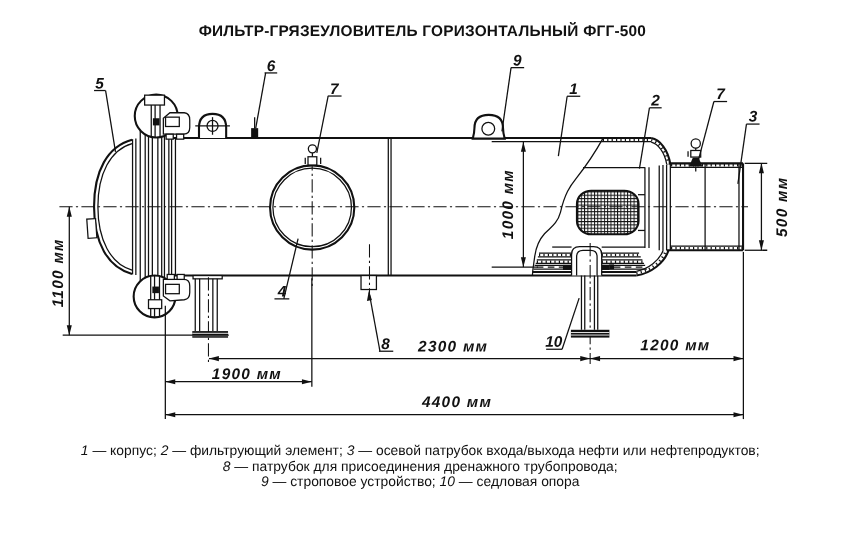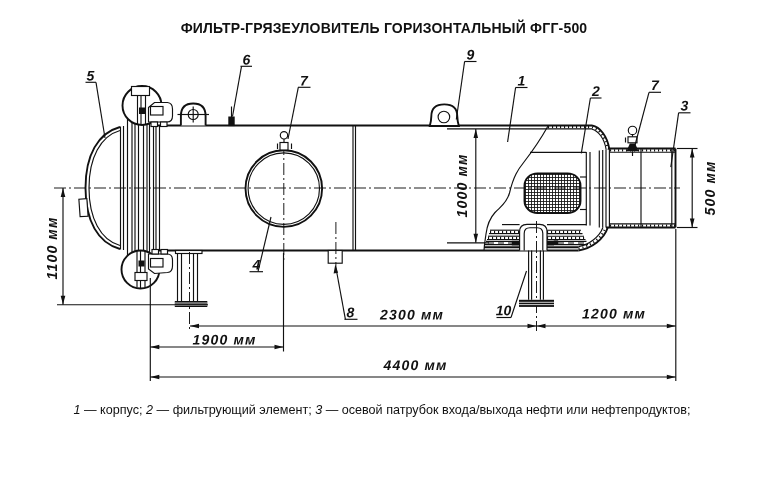--- a/index.html
+++ b/index.html
@@ -254,13 +254,15 @@
 <text transform="rotate(0.03 350.5 317.3)" class="num" x="350.5" y="317.3" text-anchor="middle">8</text>
 <line class="t" x1="344.5" y1="319.3" x2="357.5" y2="319.3"></line>
 <line class="t" x1="345.4" y1="319.3" x2="335.6" y2="266"></line>
 <polygon class="ar" points="335.3,264.5 333.6,273.6 338.1,272.8"></polygon>
 <text transform="rotate(0.03 503.5 315.3)" class="num" x="503.5" y="315.3" text-anchor="middle">10</text>
 <line class="t" x1="496.5" y1="317.5" x2="511" y2="317.5"></line>
 <line class="t" x1="511" y1="317.5" x2="526.5" y2="271"></line>
 </svg>
 <div id="legend">
 <div><i>1</i> — корпус; <i>2</i> — фильтрующий элемент; <i>3</i> — осевой патрубок входа/выхода нефти или нефтепродуктов;</div>
+<div><i>8</i> — патрубок для присоединения дренажного трубопровода;</div>
+<div><i>9</i> — строповое устройство; <i>10</i> — седловая опора</div>
 </div>
 
 </body></html>

